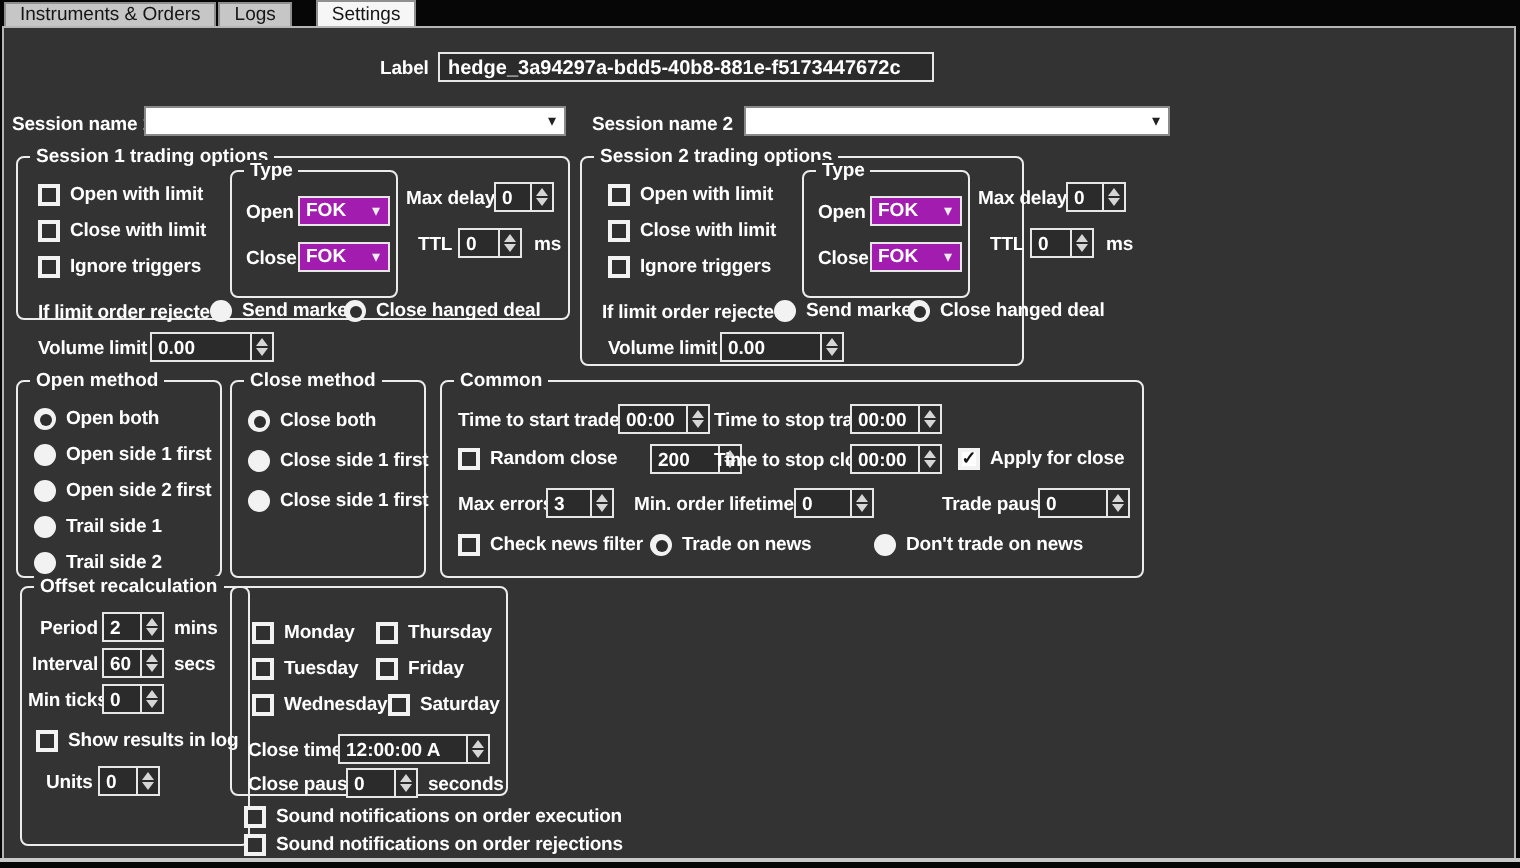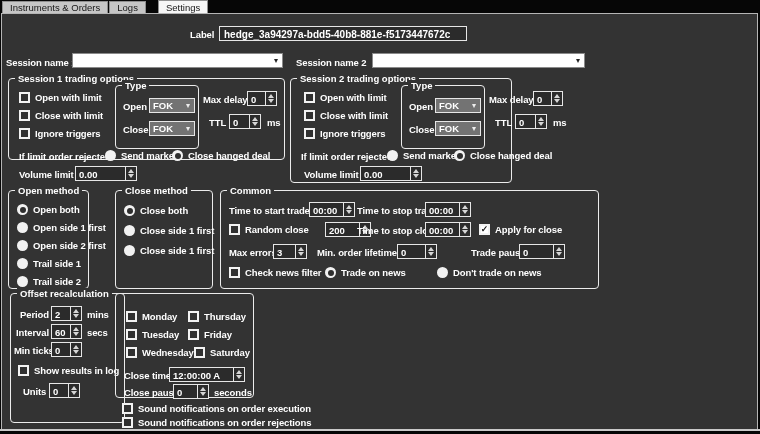--- a/index.html
+++ b/index.html
@@ -27,21 +27,21 @@
   .spin { position:absolute; display:flex; align-items:stretch; background:#2b2b2b;
           border:1px solid #e6e6e6; height:15px; }
   .spin .val { flex:1; color:#fff; font-size:9.5px; font-weight:bold; padding:2px 3px 0;
                white-space:nowrap; overflow:hidden; }
   .spin .btns { width:11px; border-left:1px solid #e6e6e6; display:flex; flex-direction:column;
                 align-items:center; justify-content:space-evenly; }
   .spin .up { width:0; height:0; border-left:3px solid transparent; border-right:3px solid transparent;
               border-bottom:4px solid #d6d6d6; }
   .spin .dn { width:0; height:0; border-left:3px solid transparent; border-right:3px solid transparent;
               border-top:4px solid #d6d6d6; }
-  .combo { position:absolute; display:flex; align-items:center; background:#737373;
+  .combo { position:absolute; display:flex; align-items:center; background:#a21caf;
            border:1px solid #e6e6e6; height:15px; }
   .combo .val { flex:1; color:#fff; font-size:9.5px; font-weight:bold; padding:0 3px;
                 white-space:nowrap; overflow:hidden; }
   .combo .chev { color:#ececec; font-size:8px; padding:0 4px 0 2px; line-height:8px; }
   .combo.light { background:#ffffff; border-color:#8a8a8a; }
   .combo.light .chev { color:#222; }
   .cb { position:absolute; display:flex; align-items:center; gap:5px; color:#fff;
         font-size:9.5px; font-weight:bold; height:13px; white-space:nowrap; letter-spacing:-0.1px; }
   .cb .box { width:11px; height:11px; border:2px solid #f2f2f2; background:#303030; flex:0 0 auto;
              display:flex; align-items:center; justify-content:center; }
@@ -201,21 +201,21 @@
     <div class="lbl" style="left:13px;top:90px;">Volume limit</div>
     <div class="spin" style="left:69px;top:87px;width:62px;">
       <span class="val">0.00</span>
       <span class="btns">
           <i class="up"></i>
           <i class="dn"></i>
         </span>
     </div>
   </div>
 
-  <div class="group" style="left:8px;top:190px;width:81px;height:99px;">
+  <div class="group" style="left:8px;top:190px;width:103px;height:99px;">
     <span class="gtitle">Open method</span>
     <label class="rd sel" style="left:8px;top:12px;">
       <span class="dot"></span>
       <span>Open both</span>
     </label>
     <label class="rd" style="left:8px;top:30px;">
       <span class="dot"></span>
       <span>Open side 1 first</span>
     </label>
     <label class="rd" style="left:8px;top:48px;">
@@ -241,21 +241,21 @@
     <label class="rd" style="left:8px;top:33px;">
       <span class="dot"></span>
       <span>Close side 1 first</span>
     </label>
     <label class="rd" style="left:8px;top:53px;">
       <span class="dot"></span>
       <span>Close side 1 first</span>
     </label>
   </div>
 
-  <div class="group" style="left:220px;top:190px;width:379px;height:99px;">
+  <div class="group" style="left:220px;top:190px;width:352px;height:99px;">
     <span class="gtitle">Common</span>
     <div class="lbl" style="left:8px;top:14px;">Time to start trade</div>
     <div class="spin" style="left:88px;top:11px;width:46px;">
       <span class="val">00:00</span>
       <span class="btns">
           <i class="up"></i>
           <i class="dn"></i>
         </span>
     </div>
     <div class="lbl" style="left:136px;top:14px;">Time to stop trade</div>

